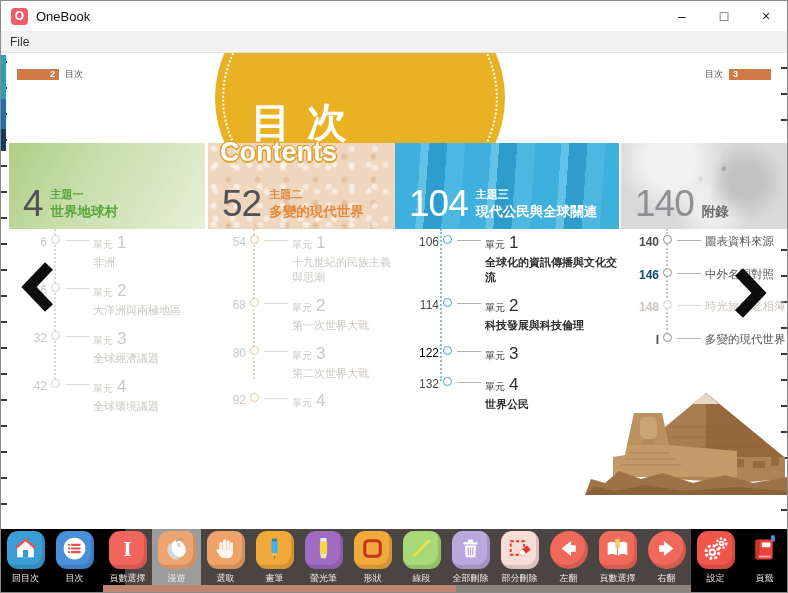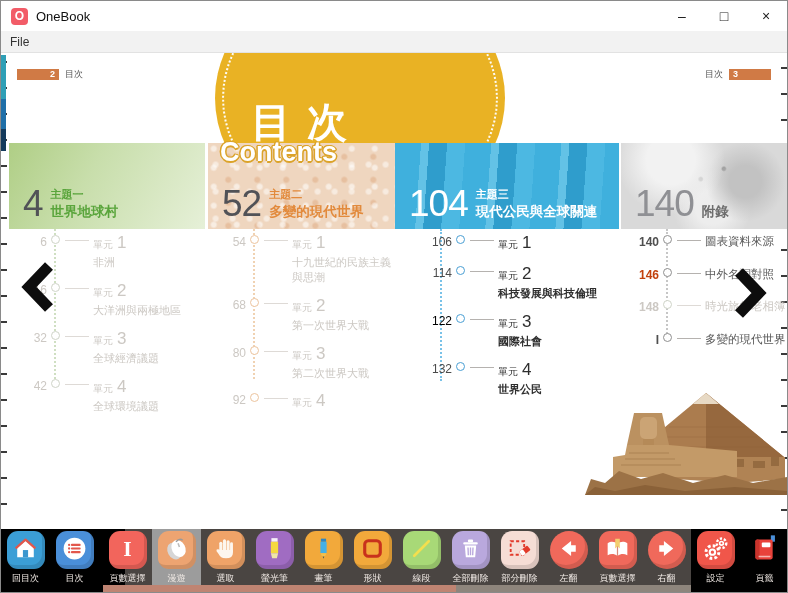--- a/index.html
+++ b/index.html
@@ -272,48 +272,48 @@
                </div>
         </div>
         <div class="toc-header hbg2" style="left:394px;width:224px;">
             <span class="num" style="color:#ffffff">104</span>
             <span class="theme">
               <div class="theme-name" style="color:#ffffff">主題三</div>
               <div class="theme-title" style="color:#ffffff">現代公民與全球關連</div>
             </span>
           </div>
         <div class="vline" style="left:439px;height:152px;border-color:#79c2e8"></div>
-        <div class="toc-col" style="left:413px;width:224px;">
+        <div class="toc-col" style="left:400px;width:224px;">
           <div class="toc-row ci2 ">
                  <span class="pg" style="color:#4a4a4a">106</span>
                  <span class="dot" style="border-color:#4a9fd4"></span>
                  <span class="conn" style="border-color:#b5b2af"></span>
                  <div class="txt">
               <div class="unit" style="color:#2e2e2e">
            單元<span class="n">1</span></div>
+                   <div class="ttl" style="color:#2e2e2e">全球化的資訊傳播與文化交流</div>
                  </div>
                </div>
           <div class="toc-row ci2 ">
                  <span class="pg" style="color:#4a4a4a">114</span>
                  <span class="dot" style="border-color:#4a9fd4"></span>
                  <span class="conn" style="border-color:#b5b2af"></span>
                  <div class="txt">
               <div class="unit" style="color:#2e2e2e">
            單元<span class="n">2</span></div>
                    <div class="ttl" style="color:#2e2e2e">科技發展與科技倫理</div>
                  </div>
                </div>
           <div class="toc-row ci2 ">
                  <span class="pg" style="color:#000000">122</span>
                  <span class="dot" style="border-color:#4a9fd4"></span>
                  <span class="conn" style="border-color:#b5b2af"></span>
                  <div class="txt">
               <div class="unit" style="color:#2e2e2e">
            單元<span class="n">3</span></div>
-                   <div class="ttl" style="color:#2e2e2e">國際社會</div>
                  </div>
                </div>
           <div class="toc-row ci2 ">
                  <span class="pg" style="color:#4a4a4a">132</span>
                  <span class="dot" style="border-color:#4a9fd4"></span>
                  <span class="conn" style="border-color:#b5b2af"></span>
                  <div class="txt">
               <div class="unit" style="color:#2e2e2e">
            單元<span class="n">4</span></div>
                    <div class="ttl" style="color:#2e2e2e">世界公民</div>
@@ -331,21 +331,21 @@
         <div class="toc-col" style="left:620px;width:166px;">
           <div class="toc-row ci3 single">
                  <span class="pg" style="color:#4f4f4f">140</span>
                  <span class="dot" style="border-color:#8f8f8f"></span>
                  <span class="conn" style="border-color:#b5b2af"></span>
                  <div class="txt">
                    <div class="ttl" style="color:#585858">圖表資料來源</div>
                  </div>
                </div>
           <div class="toc-row ci3 single">
-                 <span class="pg" style="color:#c2410c">146</span>
+                 <span class="pg" style="color:#0c4a6e">146</span>
                  <span class="dot" style="border-color:#8f8f8f"></span>
                  <span class="conn" style="border-color:#b5b2af"></span>
                  <div class="txt">
                    <div class="ttl" style="color:#585858">中外名詞對照</div>
                  </div>
                </div>
           <div class="toc-row ci3 single">
                  <span class="pg" style="color:#ccc8c3">148</span>
                  <span class="dot" style="border-color:#cfd4c8"></span>
                  <span class="conn" style="border-color:#dedad6"></span>
@@ -467,39 +467,39 @@
                   <rect x="15" y="6" width="3" height="11.5" rx="1.5"></rect>
                   <rect x="18.4" y="8" width="2.8" height="9.5" rx="1.4"></rect>
                   <path d="M8.2 15 q-3.8 -1.2 -2.6 1.8 l3.2 4.5 z"></path>
                   <path d="M7.8 15.5 h13.4 v2.5 q0 5.5 -6.7 5.5 t-6.7 -5.5 z"></path>
                 </g>
               </svg></span>
       </div>
       <div class="tlabel">選取</div>
     </div>
         <div class="tool">
-      <div class="squircle" style="background:#a06cc2">
-        <span><svg viewBox="0 0 28 28">
-                <rect x="11" y="4" width="6" height="3.5" fill="#fff" opacity="0.9"></rect>
-                <rect x="10.5" y="7.5" width="7" height="11" fill="#f5d93f"></rect>
-                <path d="M10.5 18.5 h7 l-1.2 5 h-4.6 z" fill="#efe6a8"></path>
-              </svg></span>
-      </div>
-      <div class="tlabel">螢光筆</div>
-    </div>
-        <div class="tool">
       <div class="squircle" style="background:#f2a93b">
         <span><svg viewBox="0 0 28 28">
                 <rect x="11.5" y="4.5" width="5" height="3" fill="#2e86c1"></rect>
                 <rect x="11" y="7.5" width="6" height="11" fill="#45b0e6"></rect>
                 <path d="M11 18.5 h6 l-3 5.5 z" fill="#f2c14e"></path>
                 <path d="M13.1 21.8 L14 24 l0.9 -2.2 z" fill="#555"></path>
               </svg></span>
       </div>
       <div class="tlabel">畫筆</div>
+    </div>
+        <div class="tool">
+      <div class="squircle" style="background:#a06cc2">
+        <span><svg viewBox="0 0 28 28">
+                <rect x="11" y="4" width="6" height="3.5" fill="#fff" opacity="0.9"></rect>
+                <rect x="10.5" y="7.5" width="7" height="11" fill="#f5d93f"></rect>
+                <path d="M10.5 18.5 h7 l-1.2 5 h-4.6 z" fill="#efe6a8"></path>
+              </svg></span>
+      </div>
+      <div class="tlabel">螢光筆</div>
     </div>
         <div class="tool">
       <div class="squircle" style="background:#f2a93b">
         <span><svg viewBox="0 0 28 28">
                 <rect x="6.5" y="6.5" width="15" height="15" rx="3.5" fill="none" stroke="#c8311c" stroke-width="3"></rect>
               </svg></span>
       </div>
       <div class="tlabel">形狀</div>
     </div>
         <div class="tool">

